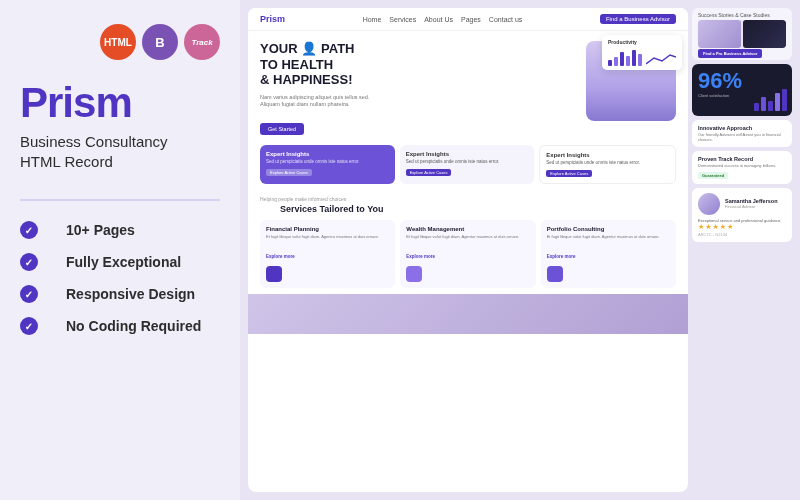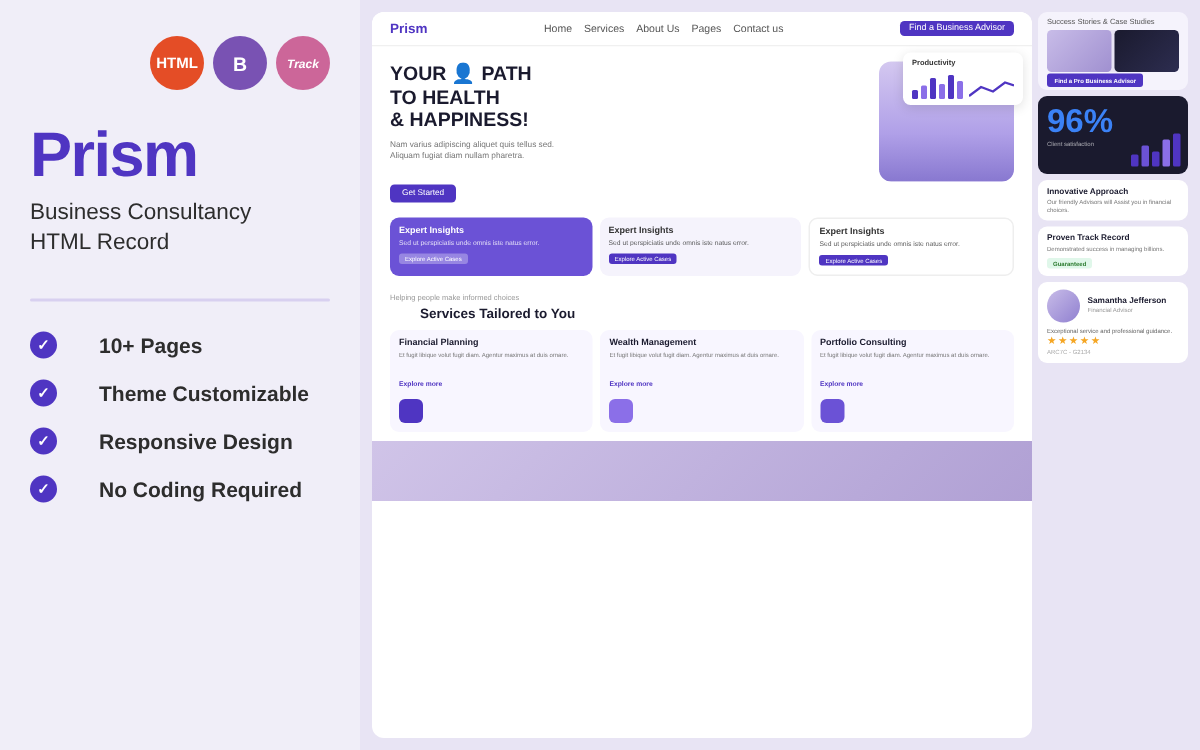--- a/index.html
+++ b/index.html
@@ -434,21 +434,21 @@
 
   <div class="divider"></div>
 
   <ul class="features-list">
     <li class="feature-item">
       <div class="check-icon"></div>
       <span class="feature-text">10+ Pages</span>
     </li>
     <li class="feature-item">
       <div class="check-icon"></div>
-      <span class="feature-text">Theme Customizable</span>
+      <span class="feature-text">Fully Exceptional</span>
     </li>
     <li class="feature-item">
       <div class="check-icon"></div>
       <span class="feature-text">Responsive Design</span>
     </li>
     <li class="feature-item">
       <div class="check-icon"></div>
       <span class="feature-text">No Coding Required</span>
     </li>
   </ul>

